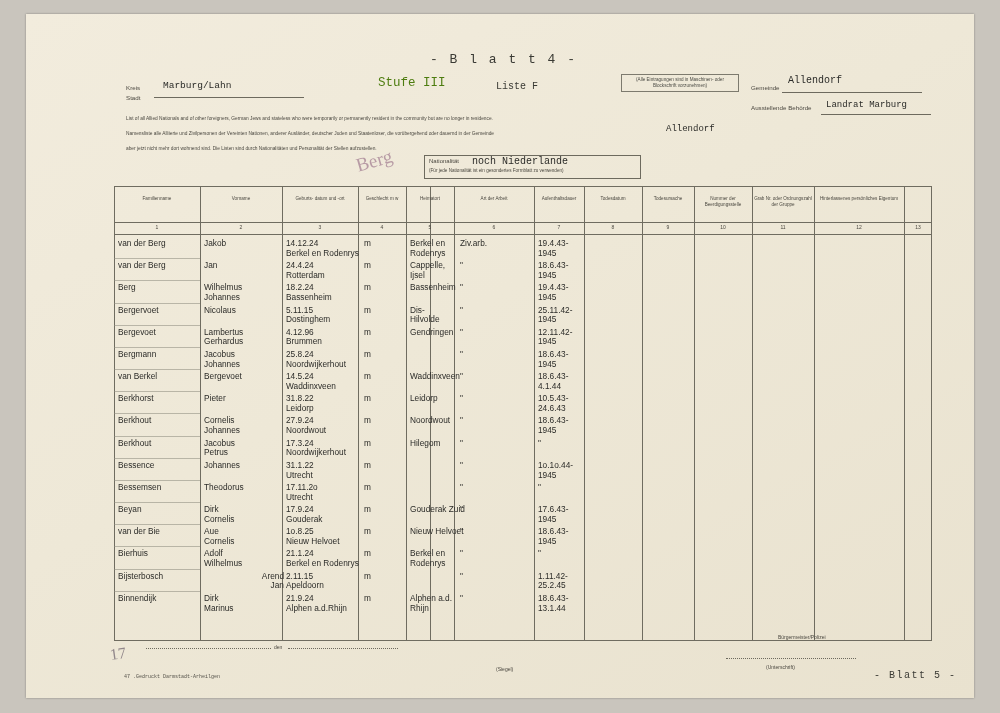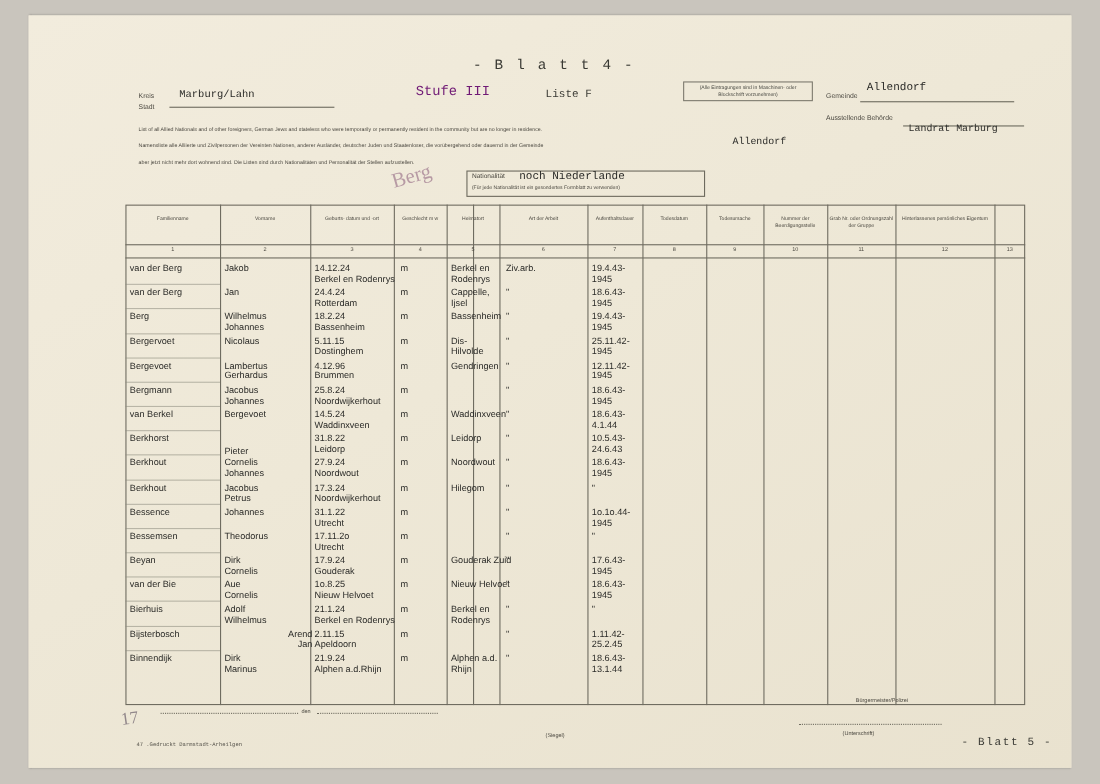--- a/index.html
+++ b/index.html
@@ -18,36 +18,36 @@
     content:"";position:absolute;inset:0;
     background:linear-gradient(150deg,#f2ecdd 0%,#eee8d7 45%,#e9e2cf 100%);
     pointer-events:none;
   }
   .lay{position:absolute;}
   .tt{font-family:"Liberation Mono", monospace;color:#2b2b28;}
   
   .blatt-top{
     left:404px;top:38px;font-size:13px;letter-spacing:2px;color:#3a3a34;
   }
-  .stufe{left:352px;top:62px;font-size:12.5px;color:#701a75;}
+  .stufe{left:352px;top:62px;font-size:12.5px;color:#4d7c0f;}
   .liste{left:470px;top:67px;font-size:10px;color:#3a3a34;}
   .tinybox{
     left:595px;top:60px;width:110px;font-size:4.6px;line-height:1.35;color:#4a4a44;
     text-align:center;border:0.6px solid #7d7a6e;padding:2px 3px;
   }
   .lbl{font-size:6.2px;color:#4b4840;}
   .kreis-lbl{left:100px;top:70px;}
   .stadt-lbl{left:100px;top:80px;}
   .kreis-line{left:128px;top:63px;width:150px;border-bottom:0.7px solid #6d6a5e;height:20px;}
   .kreis-val{left:137px;top:66px;font-size:9.5px;}
   .gem-lbl{left:725px;top:70px;}
   .gem-val{left:762px;top:61px;font-size:10px;}
   .gem-line{left:756px;top:60px;width:140px;border-bottom:0.7px solid #6d6a5e;height:18px;}
   .beh-lbl{left:725px;top:90px;}
-  .beh-val{left:800px;top:86px;font-size:9px;margin-top:12px;}
+  .beh-val{left:800px;top:86px;font-size:9px;}
   .beh-line{left:795px;top:85px;width:110px;border-bottom:0.7px solid #6d6a5e;height:15px;}
 
   .para{
     left:100px;top:101px;width:800px;font-size:4.8px;line-height:1.85;color:#4b4840;
   }
   .para2{
     left:100px;top:116px;width:800px;font-size:4.8px;line-height:1.85;color:#4b4840;
   }
   .para3{
     left:100px;top:131px;width:620px;font-size:4.8px;line-height:1.85;color:#4b4840;
@@ -231,21 +231,21 @@
       <div class="cell" style="left: 90px; top: 186.059px; width: 80px;">Bergevoet</div>
       <div class="cell" style="left: 172px; top: 186.059px; width: 74px;">14.5.24
 Waddinxveen</div>
       <div class="cell" style="left: 250px; top: 186.059px; width: 46px;">m</div>
       <div class="cell" style="left: 296px; top: 186.059px; width: 46px;">Waddinxveen</div>
       <div class="cell" style="left: 346px; top: 186.059px; width: 78px;">"</div>
       <div class="cell" style="left: 424px; top: 186.059px; width: 48px;">18.6.43-
 4.1.44</div>
       <div class="rowline" style="left: 0px; width: 86px; top: 183.059px;"></div>
       <div class="cell" style="left: 4px; top: 208.235px; width: 84px;">Berkhorst</div>
-      <div class="cell" style="left: 90px; top: 208.235px; width: 80px; margin-top: 12px;">Pieter</div>
+      <div class="cell" style="left: 90px; top: 208.235px; width: 80px;">Pieter</div>
       <div class="cell" style="left: 172px; top: 208.235px; width: 74px;">31.8.22
 Leidorp</div>
       <div class="cell" style="left: 250px; top: 208.235px; width: 46px;">m</div>
       <div class="cell" style="left: 296px; top: 208.235px; width: 46px;">Leidorp</div>
       <div class="cell" style="left: 346px; top: 208.235px; width: 78px;">"</div>
       <div class="cell" style="left: 424px; top: 208.235px; width: 48px;">10.5.43-
 24.6.43</div>
       <div class="rowline" style="left: 0px; width: 86px; top: 205.235px;"></div>
       <div class="cell" style="left: 4px; top: 230.412px; width: 84px;">Berkhout</div>
       <div class="cell" style="left: 90px; top: 230.412px; width: 80px;">Cornelis

